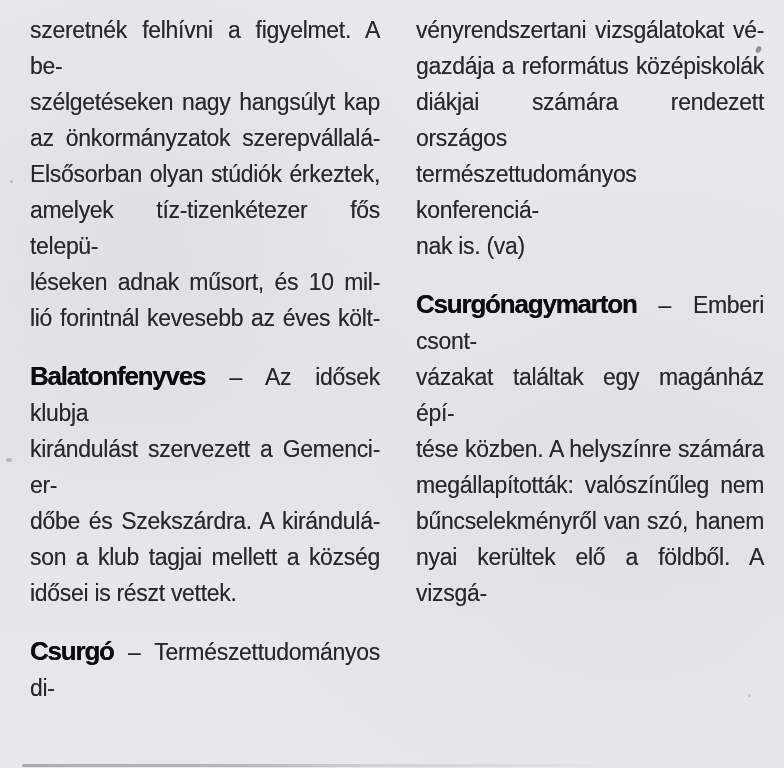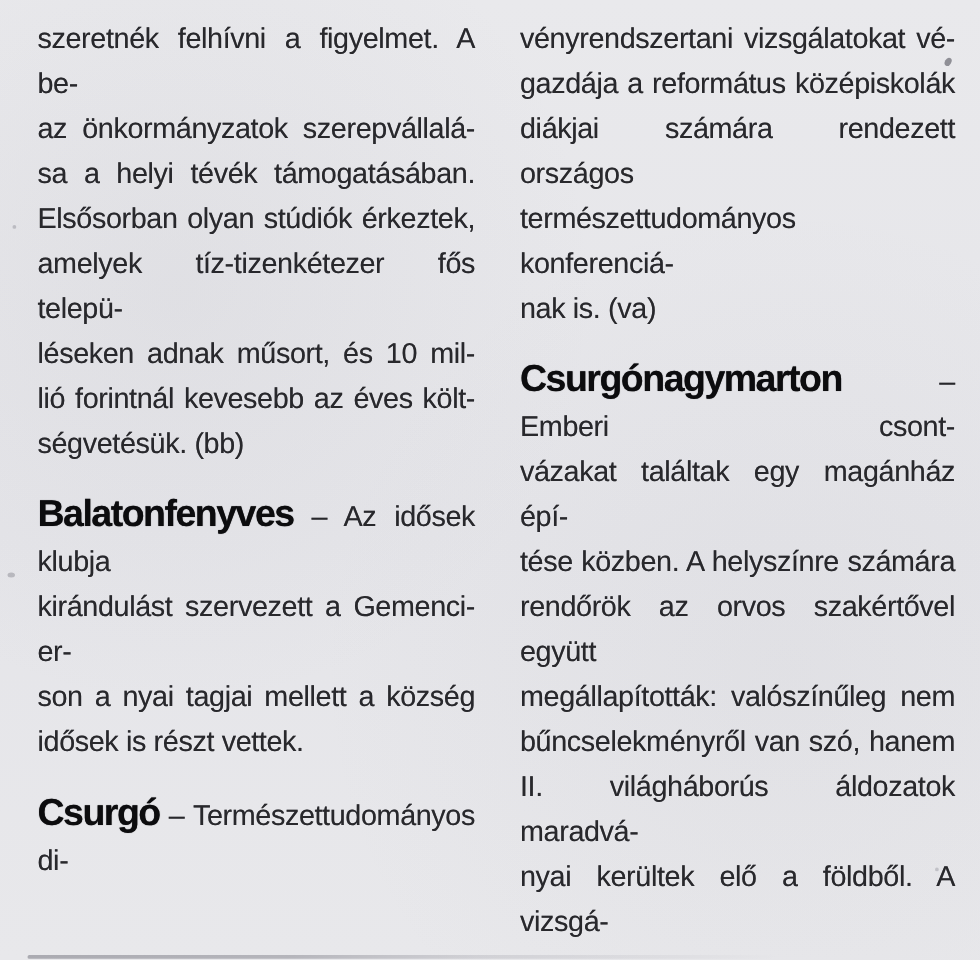--- a/index.html
+++ b/index.html
@@ -42,21 +42,21 @@
     text-align: justify;
     text-align-last: justify;
     white-space: nowrap;      
   }
   .line { white-space: normal; } 
   .line.last {
     text-align-last: left;
   }
   .headword {
     font-weight: 700;
-    font-size: 30px;
+    font-size: 26px;
     letter-spacing: -1.2px;
     color: #0c0c0e;
     text-shadow: 0 0 0.6px rgba(10,10,12,0.8);
   }
   .byline {
   }
 
   .edge-line {
     position: absolute;
     left: 22px;
@@ -80,54 +80,52 @@
   .speck.s3 { left: 10px;  top: 180px; width: 3px; height: 3px; opacity: 0.45; }
   .speck.s4 { left: 748px; top: 694px; width: 3px; height: 3px; opacity: 0.4; }
 </style>
 </head>
 <body>
 
 <div class="page">
   <div class="column left">
       <div class="paragraph">
         <div class="line"><span>szeretnék felhívni a figyelmet. A be-</span></div>
+        <div class="line"><span>szélgetéseken nagy hangsúlyt kap</span></div>
         <div class="line"><span>az önkormányzatok szerepvállalá-</span></div>
-        <div class="line"><span>sa a helyi tévék támogatásában.</span></div>
         <div class="line"><span>Elsősorban olyan stúdiók érkeztek,</span></div>
         <div class="line"><span>amelyek tíz-tizenkétezer fős telepü-</span></div>
         <div class="line"><span>léseken adnak műsort, és 10 mil-</span></div>
         <div class="line"><span>lió forintnál kevesebb az éves költ-</span></div>
-        <div class="line last"><span>ségvetésük. </span><span class="byline">(bb)</span></div>
       </div>
       <div class="paragraph">
         <div class="line"><span class="headword">Balatonfenyves</span><span> – Az idősek klubja</span></div>
         <div class="line"><span>kirándulást szervezett a Gemenci-er-</span></div>
-        <div class="line"><span>son a nyai tagjai mellett a község</span></div>
-        <div class="line last"><span>idősek is részt vettek.</span></div>
+        <div class="line"><span>dőbe és Szekszárdra. A kirándulá-</span></div>
+        <div class="line"><span>son a klub tagjai mellett a község</span></div>
+        <div class="line last"><span>idősei is részt vettek.</span></div>
       </div>
       <div class="paragraph">
         <div class="line"><span class="headword">Csurgó</span><span> – Természettudományos di-</span></div>
       </div>
     </div>
   <div class="column right">
       <div class="paragraph">
         <div class="line"><span>vényrendszertani vizsgálatokat vé-</span></div>
         <div class="line"><span>gazdája a református középiskolák</span></div>
         <div class="line"><span>diákjai számára rendezett országos</span></div>
         <div class="line"><span>természettudományos konferenciá-</span></div>
         <div class="line last"><span>nak is. </span><span class="byline">(va)</span></div>
       </div>
       <div class="paragraph">
         <div class="line"><span class="headword">Csurgónagymarton</span><span> – Emberi csont-</span></div>
         <div class="line"><span>vázakat találtak egy magánház épí-</span></div>
         <div class="line"><span>tése közben. A helyszínre számára</span></div>
-        <div class="line"><span>rendőrök az orvos szakértővel együtt</span></div>
         <div class="line"><span>megállapították: valószínűleg nem</span></div>
         <div class="line"><span>bűncselekményről van szó, hanem</span></div>
-        <div class="line"><span>II. világháborús áldozatok maradvá-</span></div>
         <div class="line"><span>nyai kerültek elő a földből. A vizsgá-</span></div>
       </div>
     </div>
 
   <div class="edge-line"></div>
   <div class="speck s1"></div>
   <div class="speck s2"></div>
   <div class="speck s3"></div>
   <div class="speck s4"></div>
 </div>

